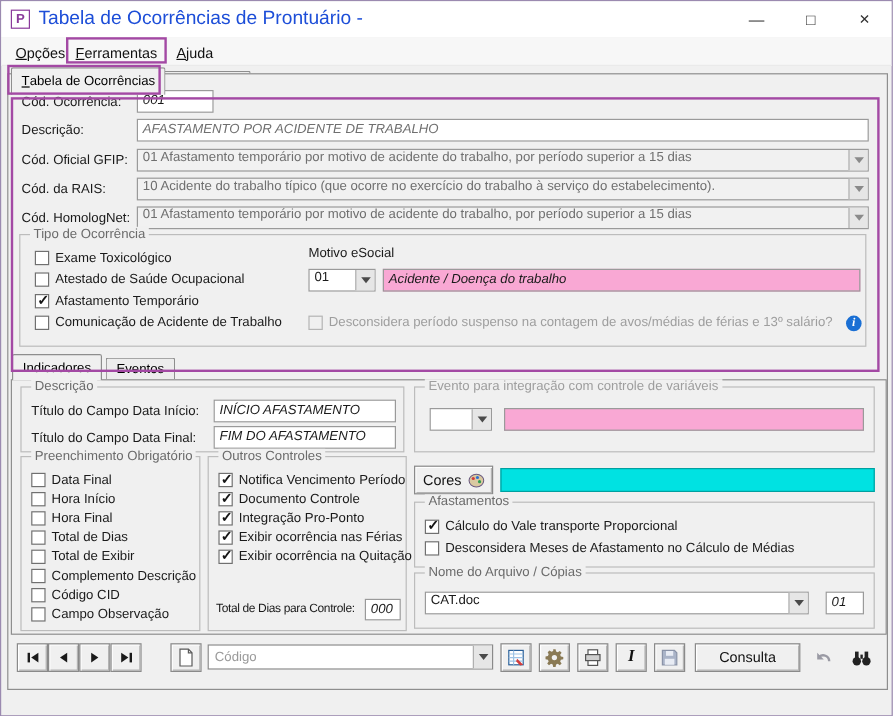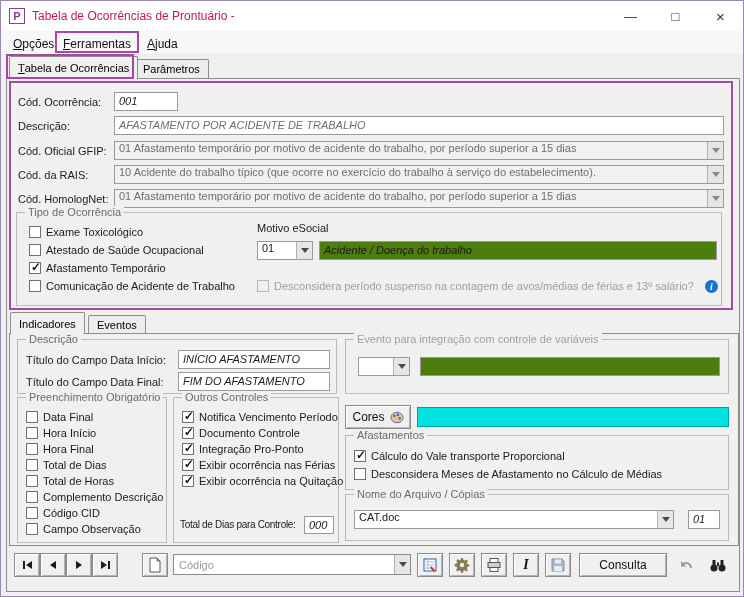--- a/index.html
+++ b/index.html
@@ -4,44 +4,44 @@
 <style>
   * { margin:0; padding:0; box-sizing:border-box; }
   body { background:#c8c8c8; font-family:"Liberation Sans", sans-serif; }
   .window { position:relative; width:744px; height:597px; background:#f0f0f0;
             border:1px solid #9b8ab0; overflow:hidden; }
 
   
   .titlebar { height:30px; background:#ffffff; display:flex; align-items:center; padding:0 0 0 8px; }
   .app-icon { width:16px; height:16px; border:1px solid #8a3a9b; background:#fff; color:#8a3a9b;
               font:700 11px/14px "Liberation Sans",sans-serif; text-align:center; flex:none; }
-  .title-text { font-size:12px; color:#be185d; margin-left:7px; white-space:nowrap;text-align:right; }
+  .title-text { font-size:16px; color:#1d4ed8; margin-left:7px; white-space:nowrap;text-align:right; }
   .win-controls { margin-left:auto; display:flex; height:100%; }
   .win-btn { width:45px; height:100%; display:flex; align-items:center; justify-content:center;
              font-size:13px; color:#333; }
 
   
   .menubar { position:relative; height:24px; background:#f7f7f7; border-bottom:1px solid #eaeaea; }
   .menu-item { position:absolute; top:4px; font-size:12px; color:#111; padding:2px 4px; white-space:nowrap; }
   .accel { text-decoration:underline; }
 
   
   .tab { position:absolute; border:1px solid #8e8e8e; border-bottom:none; border-radius:2px 2px 0 0;
          background:#ededed; font-size:11px; padding:0 8px; display:flex; align-items:center; white-space:nowrap; }
   .tab.sel { background:#f0f0f0; z-index:3; }
 
-  .tabpage { position:absolute; left:5px; top:77px; width:734px; height:514px;
+  .tabpage { position:absolute; left:5px; top:60px; width:734px; height:514px;
              border:1px solid #8e8e8e; background:#f0f0f0; }
 
   
   .albl { position:absolute; font-size:11px; color:#1a1a1a; white-space:nowrap; line-height:20px; }
   .txt  { position:absolute; height:19px; background:#fff; border:1px solid #9a9a9a; font-size:11px;
           color:#1a1a1a; padding:0 4px; line-height:17px; white-space:nowrap; overflow:hidden;font-style:italic; }
   .txt.gray-text { color:#6f6f6f; }
-  .txt.gray-bg { background:#4d7c0f; }
+  .txt.gray-bg { background:#f9a8d4; }
   .combo { position:absolute; height:19px; border:1px solid #9a9a9a; font-size:11px;
            display:flex; }
   .combo.dis { background:#f1f1f1; color:#6f6f6f; }
   .combo.en  { background:#ffffff; color:#1a1a1a; }
   .combo-text { padding:0 18px 0 4px; white-space:nowrap; overflow:hidden; }
   .arrow-btn { position:absolute; right:0; top:0; bottom:0; width:16px; background:#e6e6e6;
                border-left:1px solid #b0b0b0; display:flex; align-items:center; justify-content:center; }
   .darr { width:0; height:0; border-left:4px solid transparent; border-right:4px solid transparent;
           border-top:5px solid #4a4a4a; }
   .combo.dis .darr { border-top-color:#8a8a8a; }
@@ -224,21 +224,21 @@
         <div class="cbrow" style="left:8px; top:44px;">
             <span class="cb"></span>
             <span class="cblabel">Hora Final</span>
           </div>
         <div class="cbrow" style="left:8px; top:60px;">
             <span class="cb"></span>
             <span class="cblabel">Total de Dias</span>
           </div>
         <div class="cbrow" style="left:8px; top:76px;">
             <span class="cb"></span>
-            <span class="cblabel">Total de Horas</span>
+            <span class="cblabel">Total de Exibir</span>
           </div>
         <div class="cbrow" style="left:8px; top:92px;">
             <span class="cb"></span>
             <span class="cblabel">Complemento Descrição</span>
           </div>
         <div class="cbrow" style="left:8px; top:108px;">
             <span class="cb"></span>
             <span class="cblabel">Código CID</span>
           </div>
         <div class="cbrow" style="left:8px; top:124px;">

